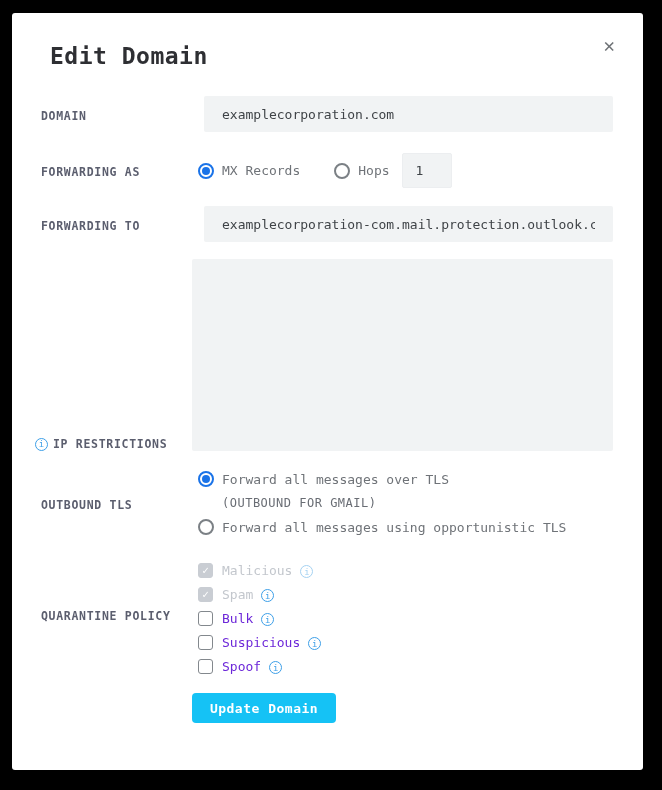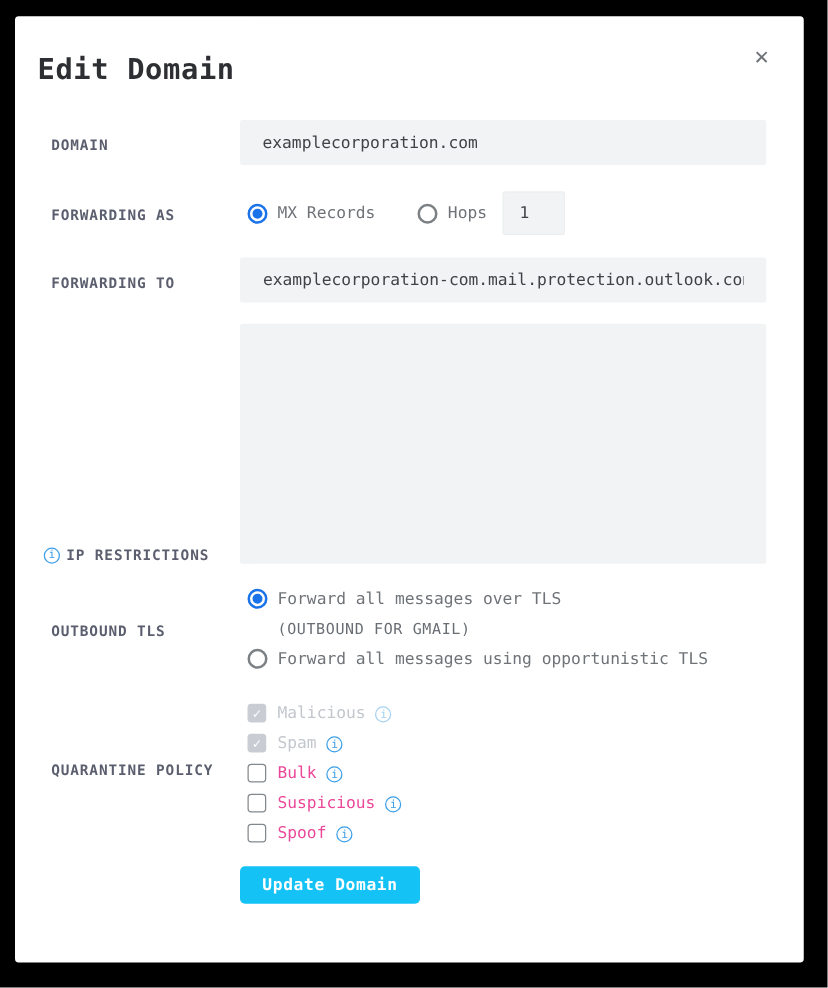--- a/index.html
+++ b/index.html
@@ -5,42 +5,42 @@
   html,body { margin:0; padding:0; }
   body {
     width:662px; height:790px; background:#000;
     font-family:"DejaVu Sans Mono", monospace;
     position:relative; overflow:hidden;
   }
   .modal {
     position:absolute; left:12px; top:13px; width:631px; height:757px;
     background:#ffffff; border-radius:3px; box-sizing:border-box;
   }
-  .modal-header { position:relative; padding:30px 30px 0 18px; }
+  .modal-header { position:relative; padding:30px 30px 0 38px; }
   .modal-title {
     margin:0; font-size:23px; font-weight:bold; color:#2e2f33; letter-spacing:0.5px;
   }
   .close-btn {
     position:absolute; top:23px; right:28px; font-size:19px; color:#6f7377;
     cursor:pointer; line-height:1;
   }
   .form { margin-top:27px; }
   .row { display:flex; align-items:center; padding-right:30px; }
   .row.top-align { align-items:flex-end; }
   .label-col { flex:0 0 180px; width:180px; padding-left:29px; box-sizing:border-box; }
   .label-col.with-icon { padding-left:23px; display:flex; align-items:center; margin-top:10px; }
   .field-label {
     font-size:11.5px; font-weight:bold; color:#5b5e6e; letter-spacing:0.7px;
   }
   .field-col { flex:1; display:flex; align-items:center; min-width:0; }
   .field-col.block { display:block; }
   .text-input {
     width:100%; height:36px; background:#f1f3f4; border:none; border-radius:2px;
     font-family:"DejaVu Sans Mono", monospace; font-size:13px; color:#3f4347;
-    padding:0 18px; box-sizing:border-box; outline:none;
+    padding:0 18px; box-sizing:border-box; outline:none;margin-left:12px;
   }
   .textarea {
     width:100%; height:192px; background:#f1f3f4; border:none; border-radius:2px;
     resize:none; outline:none; box-sizing:border-box;
     font-family:"DejaVu Sans Mono", monospace; font-size:13px; color:#3f4347; padding:10px 14px;
   }
   .hops-input {
     width:50px; height:35px; background:#f1f3f4; border:1px solid #eceef0; border-radius:2px;
     font-family:"DejaVu Sans Mono", monospace; font-size:13px; color:#3f4347;
     padding:0 0 0 13px; box-sizing:border-box; outline:none; margin-left:12px;
@@ -60,21 +60,21 @@
   .tls-line { display:flex; align-items:center; height:24px; }
   .tls-note { font-size:12px; color:#696d74; letter-spacing:0.5px; margin-left:30px; }
   .check-line { display:flex; align-items:flex-end; height:24px; }
   .checkbox {
     width:15px; height:15px; border:1.5px solid #83888d; border-radius:3px;
     box-sizing:border-box; background:#fff; flex:0 0 15px;
     display:flex; align-items:center; justify-content:center;
   }
   .checkbox.checked { background:#c9cdd3; border-color:#c9cdd3; }
   .checkbox.checked::after { content:"\2713"; color:#fff; font-size:11px; line-height:1; }
-  .check-label { font-size:13px; color:#ec4899; margin-left:9px; }
+  .check-label { font-size:13px; color:#6d28d9; margin-left:9px; }
   .check-label.muted { color:#c3c7cd; }
   .info-icon {
     width:13px; height:13px; border:1px solid #3d9fe8; border-radius:50%;
     display:inline-flex; align-items:center; justify-content:center;
     font-size:9px; color:#3d9fe8; margin-left:8px; flex:0 0 13px; box-sizing:border-box;
     font-style:normal;
   }
   .info-icon::after { content:"i"; }
   .info-icon.muted { border-color:#a5d2f2; color:#a5d2f2; }
   .label-col .info-icon { margin-left:0; margin-right:5px; }

